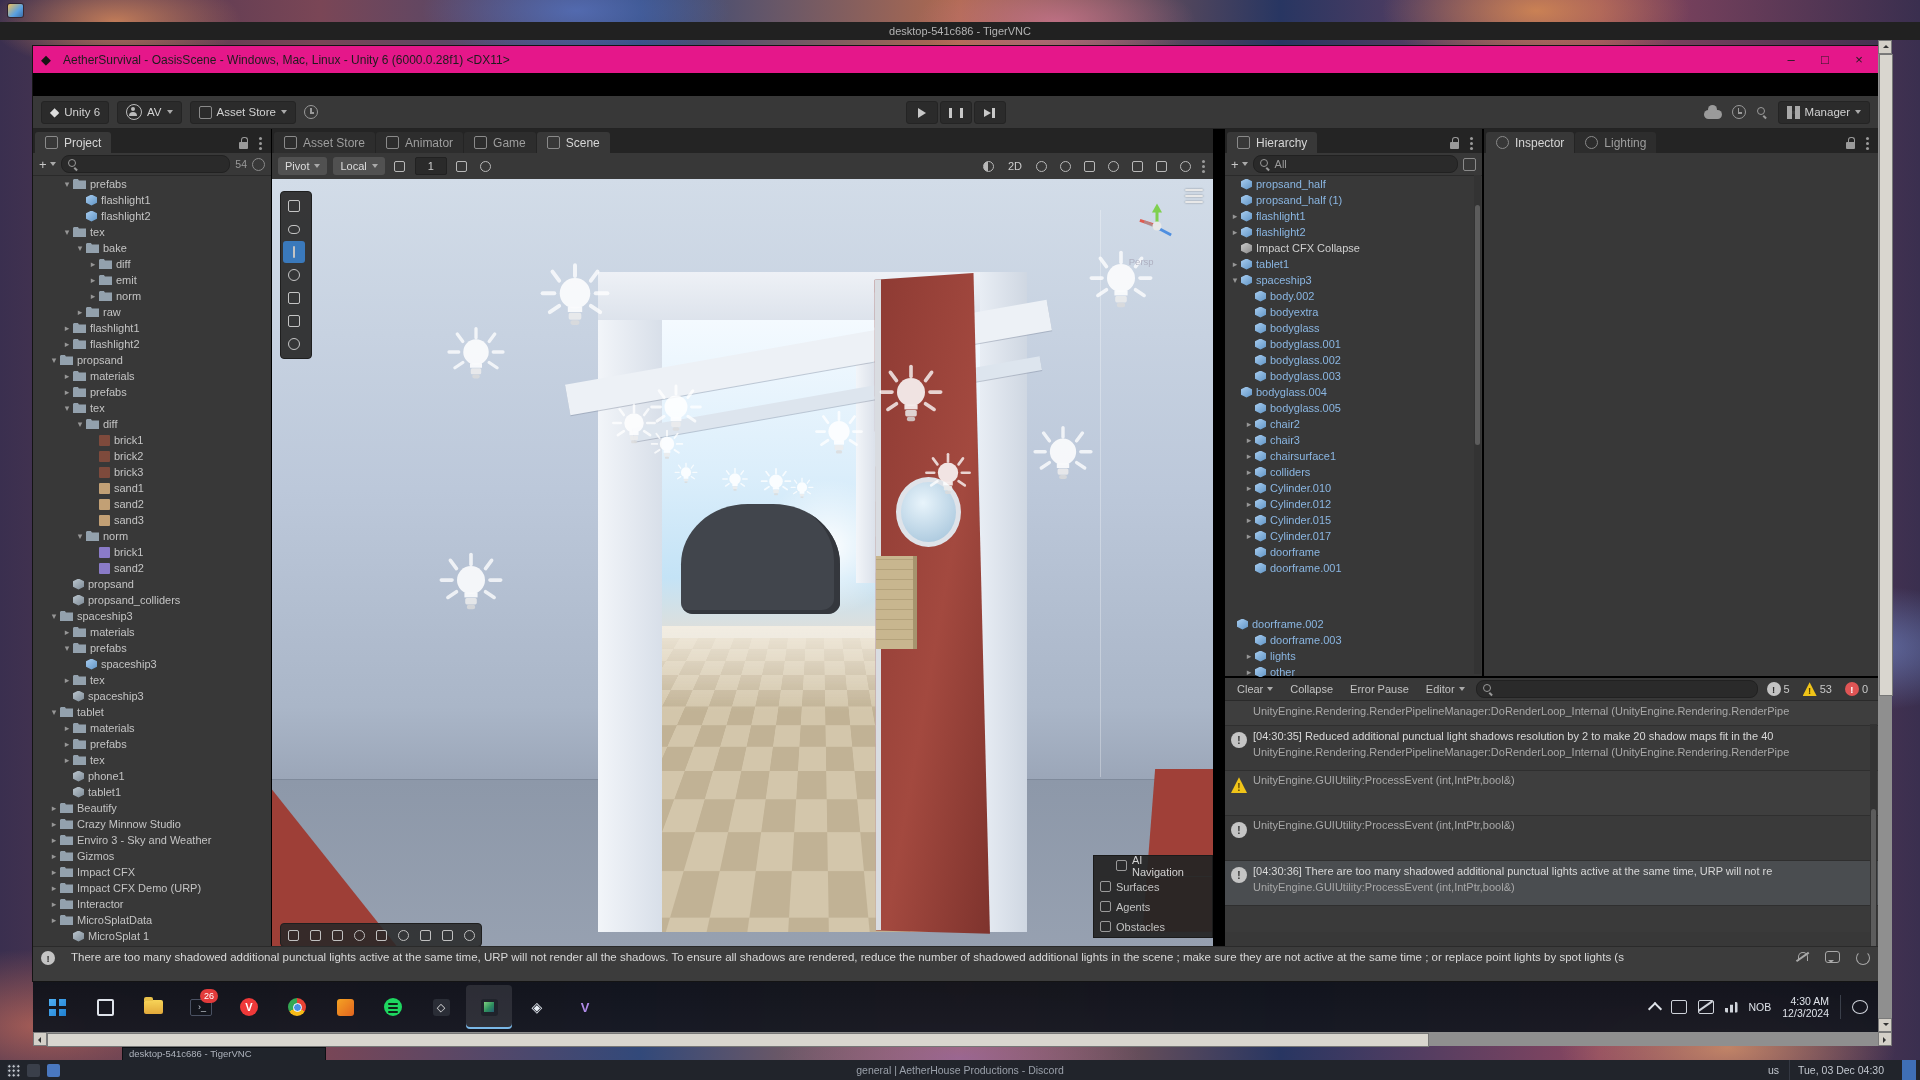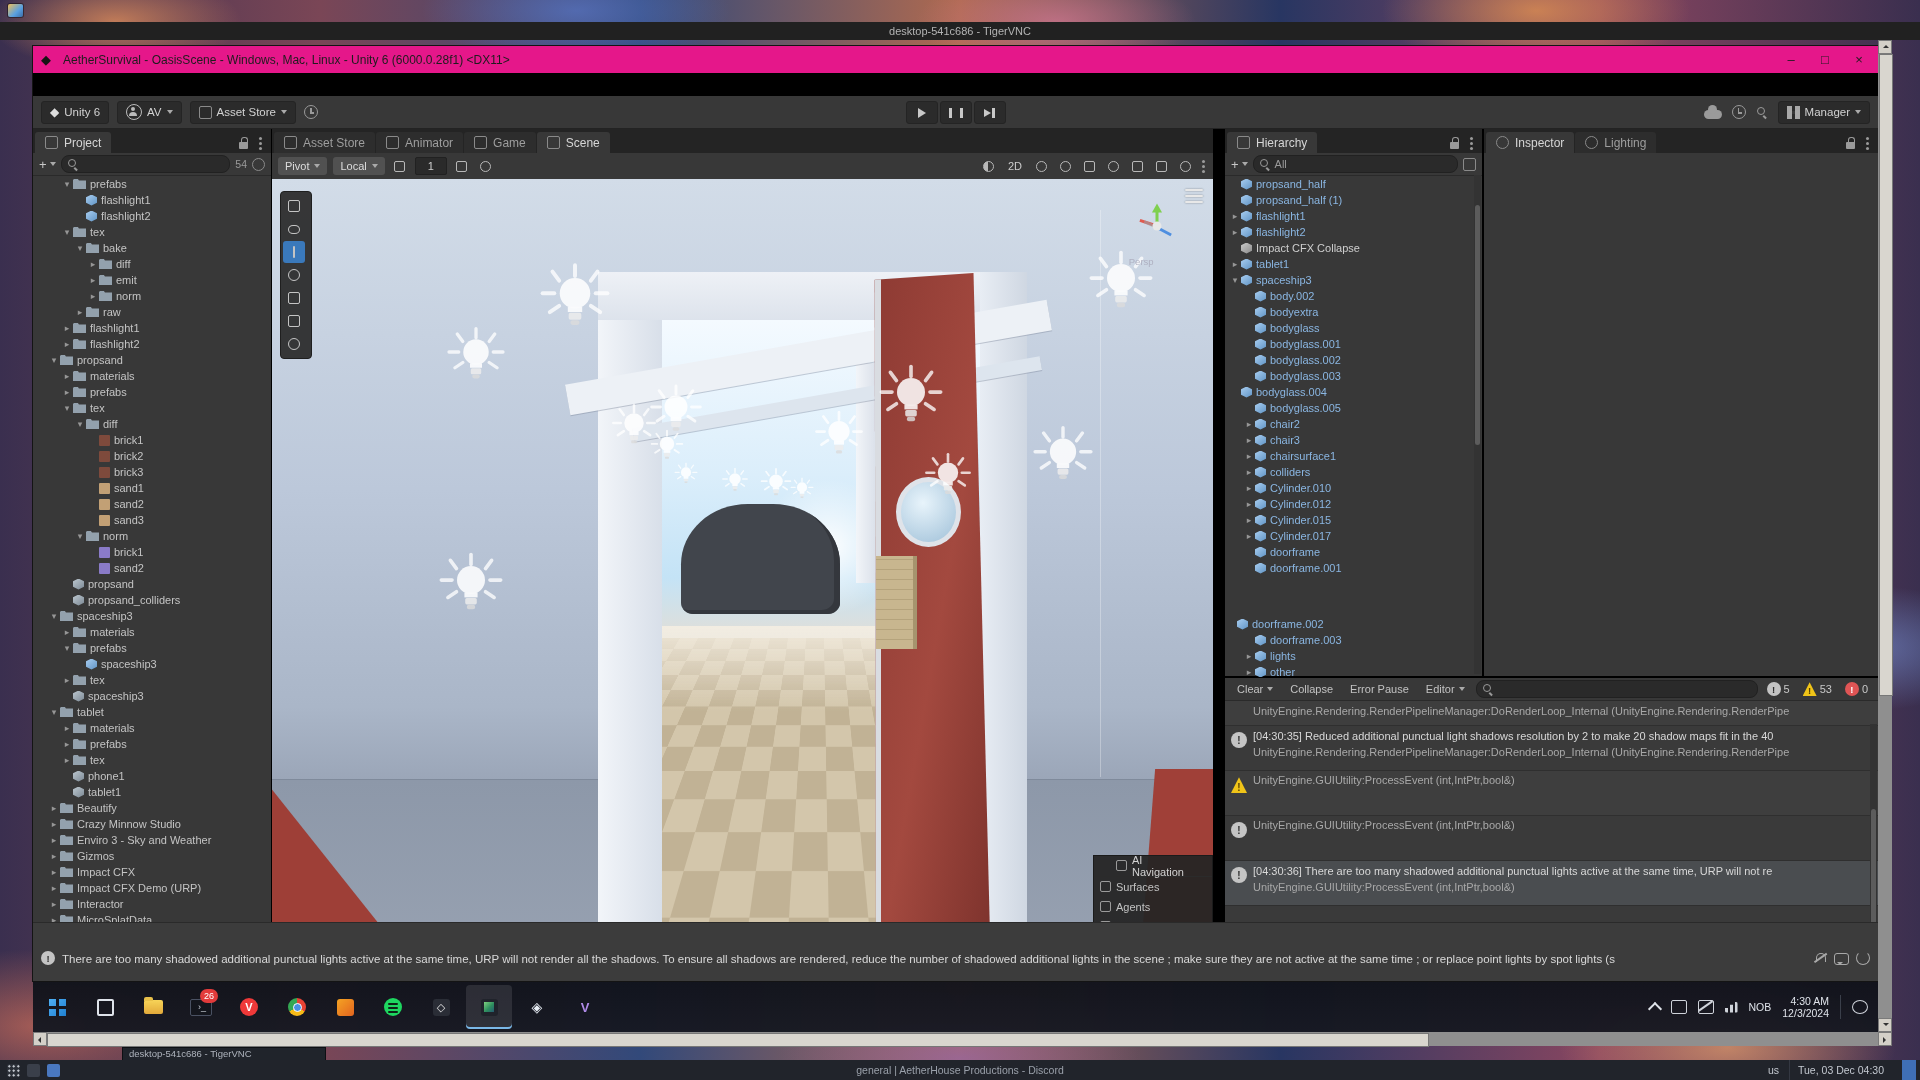--- a/index.html
+++ b/index.html
@@ -234,21 +234,21 @@
   .vmenu i{height:2px;background:#e8e8e8;border-radius:1px;box-shadow:0 0 2px rgba(0,0,0,.4);}
   .btools{position:absolute;left:8px;bottom:8px;display:flex;gap:2px;background:rgba(40,40,40,.88);border:1px solid #1f1f1f;border-radius:4px;padding:2px;}
   .btool{width:20px;height:18px;border-radius:3px;display:grid;place-items:center;}
   .btool:before{content:"";width:9px;height:9px;border:1.5px solid #c0c0c0;border-radius:2px;}
   .btool.circ:before{border-radius:50%;}
   .ainav{position:absolute;right:0;bottom:2.2%;width:118px;background:rgba(36,36,36,.94);border:1px solid #1b1b1b;font-size:11px;}
   .ainav .hd{display:flex;align-items:center;gap:5px;height:20px;padding:0 22px;color:#d2d2d2;border-bottom:1px solid #2b2b2b;}
   .ainav .rw{display:flex;align-items:center;gap:5px;height:20px;padding:0 6px;color:#c2c2c2;}
   .ainav .bx{width:9px;height:9px;border:1.4px solid #9a9a9a;border-radius:2px;flex:none;}
   
-  .statusbar{position:absolute;left:0;right:0;bottom:0;height:26px;background:#3c3c3c;border-top:1px solid #2a2a2a;display:flex;align-items:flex-end;padding:16px 8px;gap:7px;}
+  .statusbar{position:absolute;left:0;right:0;bottom:0;height:26px;background:#3c3c3c;border-top:1px solid #2a2a2a;display:flex;align-items:flex-start;padding:4px 8px;gap:16px;}
   .statusbar .msg{font-size:11.5px;color:#d8d8d8;white-space:nowrap;overflow:hidden;flex:1;}
   .bellmute{width:13px;height:13px;position:relative;}
   .bellmute:before{content:"";position:absolute;left:2px;top:1px;width:8px;height:8px;border-radius:5px 5px 0 0;border:1.5px solid #a8a8a8;border-bottom:none;}
   .bellmute:after{content:"";position:absolute;left:-1px;top:5px;width:15px;height:1.6px;background:#a8a8a8;transform:rotate(-35deg);}
   .refresh{width:12px;height:12px;border:1.6px solid #a8a8a8;border-radius:50%;border-top-color:transparent;}
   .chaticon{width:13px;height:10px;border:1.5px solid #a8a8a8;border-radius:3px;position:relative;}
   .chaticon:after{content:"";position:absolute;left:2px;bottom:-4px;border:3px solid transparent;border-top-color:#a8a8a8;}
 </style>
 </head>
 <body>

